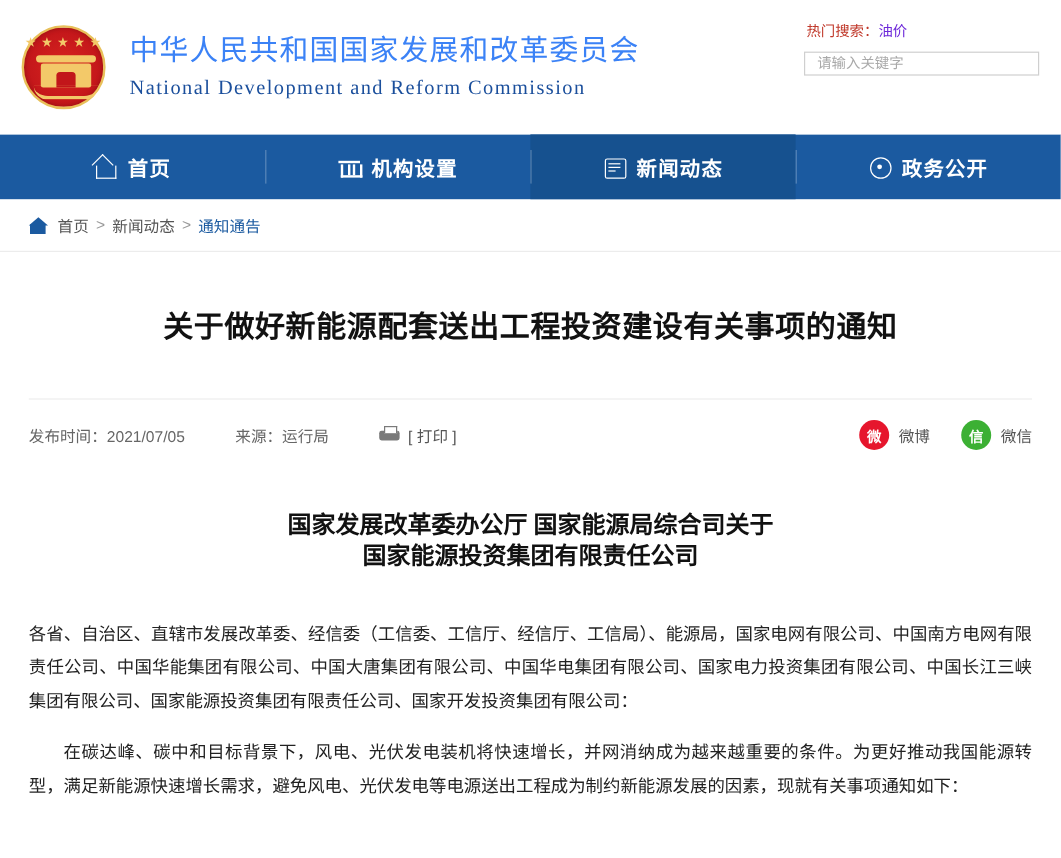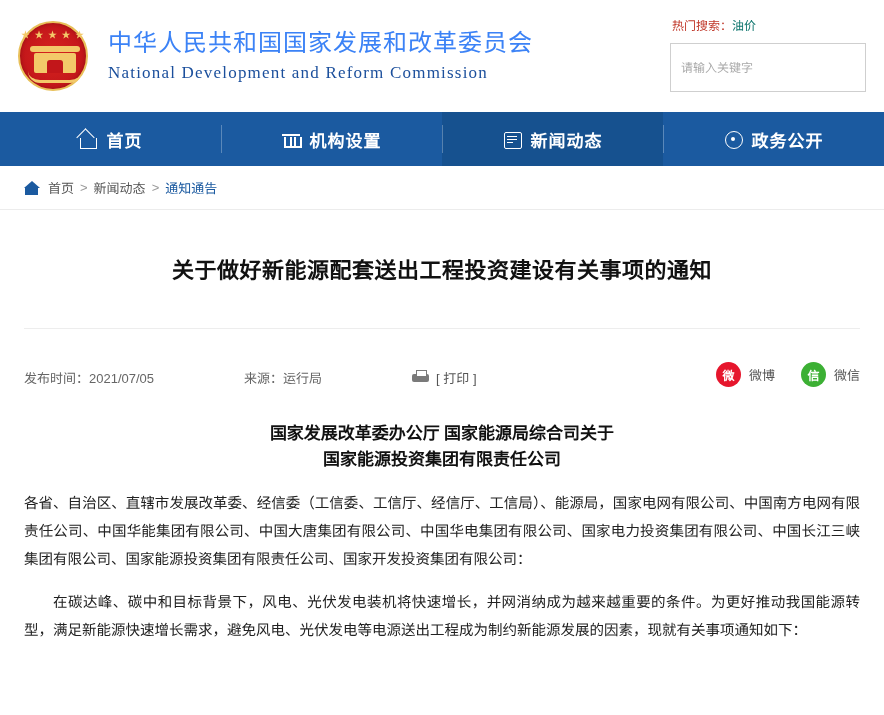--- a/index.html
+++ b/index.html
@@ -95,24 +95,24 @@
     text-align: left;
   }
   .hot-search {
     font-size: 12px;
     color: #b03a2e;
     margin-bottom: 10px;
     text-align: left;
     padding-left: 2px;
   }
   .hot-search .label { color: #c0392b; }
-  .hot-search .kw { color: #0f766e; }
+  .hot-search .kw { color: #6d28d9; }
   .search-box {
     width: 196px;
-    height: 49px;
+    height: 20px;
     border: 1px solid #cfcfcf;
     background: #fff;
     font-size: 12px;
     color: #9b9b9b;
     padding: 0 10px;
     line-height: 30px;
   }
   .search-box::placeholder { color: #a9a9a9; }
 
   
@@ -252,40 +252,39 @@
     border-right: 8px solid transparent;
     border-bottom: 7px solid #1b5aa0;
   }
   .breadcrumb a { color: #555; text-decoration: none; }
   .breadcrumb .sep { margin: 0 6px; color: #999; }
   .breadcrumb .cur { color: #1b5aa0; }
 
   
   .content { padding: 0 24px; }
   .doc-title {
-    font-size: 22px;
+    font-size: 25px;
     font-weight: bold;
     color: #111;
     text-align: center;
     margin: 42px 0 0 0;
     letter-spacing: 0.5px;
   }
   .meta-sep {
     border: none;
     border-top: 1px solid #ededed;
     margin: 44px 0 0 0;
   }
   .meta-bar {
     height: 58px;
     display: flex;
-    align-items: flex-end;
+    align-items: center;
     font-size: 13px;
     color: #666;
     position: relative;
-    gap: 48px;
   }
   .meta-bar .m-item { margin-right: 42px; }
   .print-btn {
     display: flex;
     align-items: center;
     color: #555;
     cursor: pointer;
   }
   .printer-icon {
     width: 17px; height: 15px;
@@ -321,39 +320,39 @@
     display: flex; align-items: center; justify-content: center;
     color: #fff; font-size: 12px; font-weight: bold;
   }
   .weibo-circle { background: #e6162d; }
   .wechat-circle { background: #3cb034; }
   .share-label { font-size: 13px; color: #555; }
 
   .doc-body { padding: 0 24px; }
   .doc-head-title {
     text-align: center;
-    font-size: 17px;
+    font-size: 20px;
     font-weight: bold;
     color: #111;
     line-height: 26px;
     margin-top: 34px;
     font-family: "Liberation Serif", serif;
   }
   .doc-number {
     text-align: center;
     font-size: 14.5px;
     color: #222;
     margin-top: 24px;
     font-family: "Liberation Serif", serif;
   }
   .doc-para {
     font-size: 14.5px;
     color: #222;
     line-height: 28px;
-    margin-top: 16px;
+    margin-top: 38px;
     text-align: justify;
     font-family: "Liberation Serif", serif;
   }
   .doc-para.indent { text-indent: 2em; margin-top: 6px; }
 </style>
 </head>
 <body>
 
 <div class="header">
   <div class="emblem">

